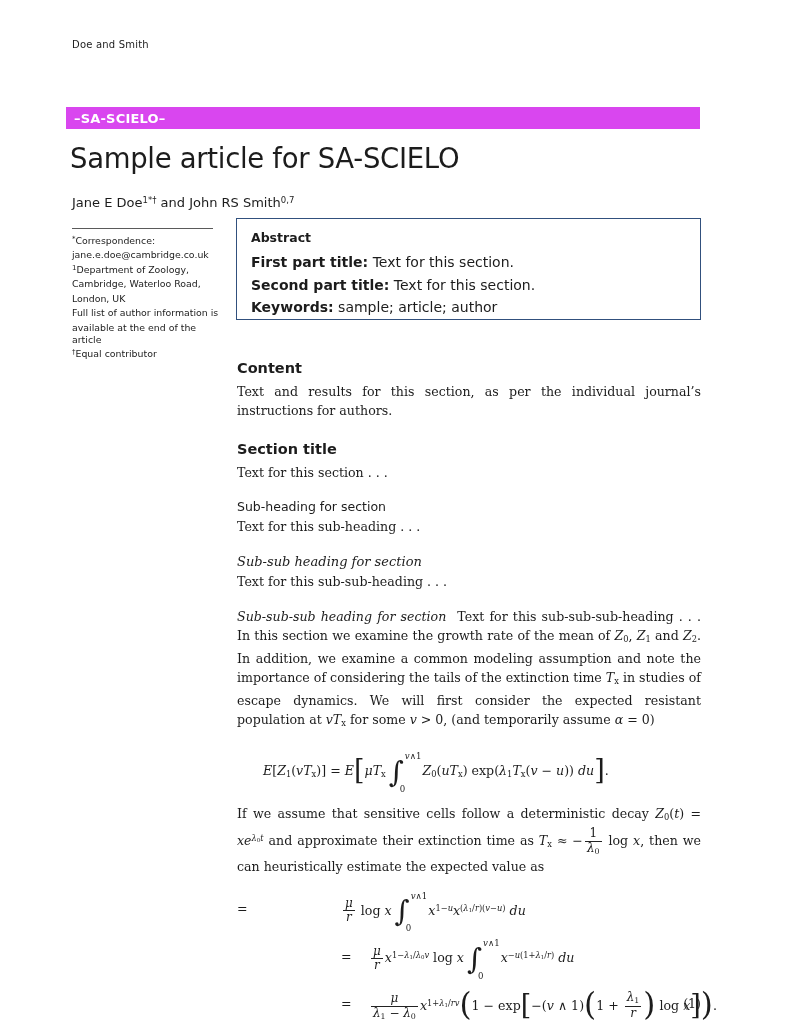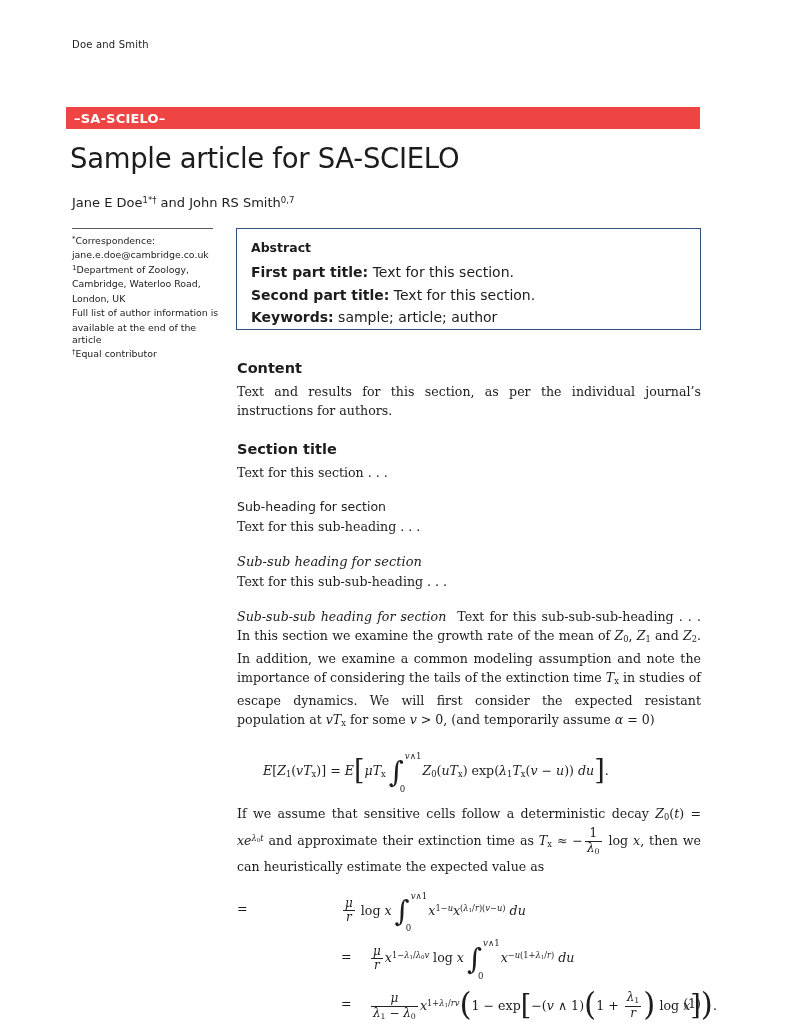--- a/index.html
+++ b/index.html
@@ -4,32 +4,32 @@
 <style>
   html,body{margin:0;padding:0;}
   body{
     width:794px;height:1028px;position:relative;background:#ffffff;
     font-family:"DejaVu Serif","Liberation Serif",serif;color:#1c1c1c;
     -webkit-font-smoothing:antialiased;overflow:hidden;
   }
   .sans{font-family:"DejaVu Sans","Liberation Sans",sans-serif;}
 
   #running-head{position:absolute;left:72px;top:39px;font-size:10px;letter-spacing:.2px;}
-  #banner{position:absolute;left:66px;top:107px;width:634px;height:22px;background:#ef4444;
+  #banner{position:absolute;left:66px;top:107px;width:634px;height:22px;background:#d946ef;
     display:flex;align-items:center;box-sizing:border-box;padding-left:8px;}
   #banner .label{color:#ffffff;font-weight:bold;font-size:13px;letter-spacing:.2px;}
   #page-title{position:absolute;left:70px;top:142px;font-size:27.5px;letter-spacing:-.3px;font-weight:500;}
   #authors{position:absolute;left:72px;top:195px;font-size:13px;}
   #authors sup{font-size:8.5px;vertical-align:.5em;}
 
   #side-rule{position:absolute;left:72px;top:228px;width:141px;height:1px;background:#5a5a5a;}
   #sidebar{position:absolute;left:72px;top:233px;width:152px;font-size:9.4px;line-height:12.3px;}
   #sidebar sup{font-size:7px;vertical-align:.45em;}
 
-  #abstract-box{position:absolute;left:236px;top:228px;width:465px;height:102px;box-sizing:border-box;
+  #abstract-box{position:absolute;left:236px;top:218px;width:465px;height:102px;box-sizing:border-box;
     border:1.4px solid #31507d;padding:9px 14px 8px 14px;}
   .abs-heading{font-size:12.5px;font-weight:bold;margin:2px 0 10px 0;}
   .abs-item{font-size:14px;line-height:14px;margin-bottom:8.5px;}
   .abs-item .lab{font-weight:bold;}
 
   #main{position:absolute;left:237px;top:360px;width:464px;font-size:12.6px;}
   .h1{font-family:"DejaVu Sans","Liberation Sans",sans-serif;font-weight:bold;font-size:14.5px;margin:0 0 6px 0;}
   .h2{font-family:"DejaVu Sans","Liberation Sans",sans-serif;font-size:12.5px;margin:0 0 3px 0;}
   .h3{font-style:italic;font-size:13px;margin:0 0 3px 0;}
   .body-p{line-height:19px;text-align:justify;margin:0;}

